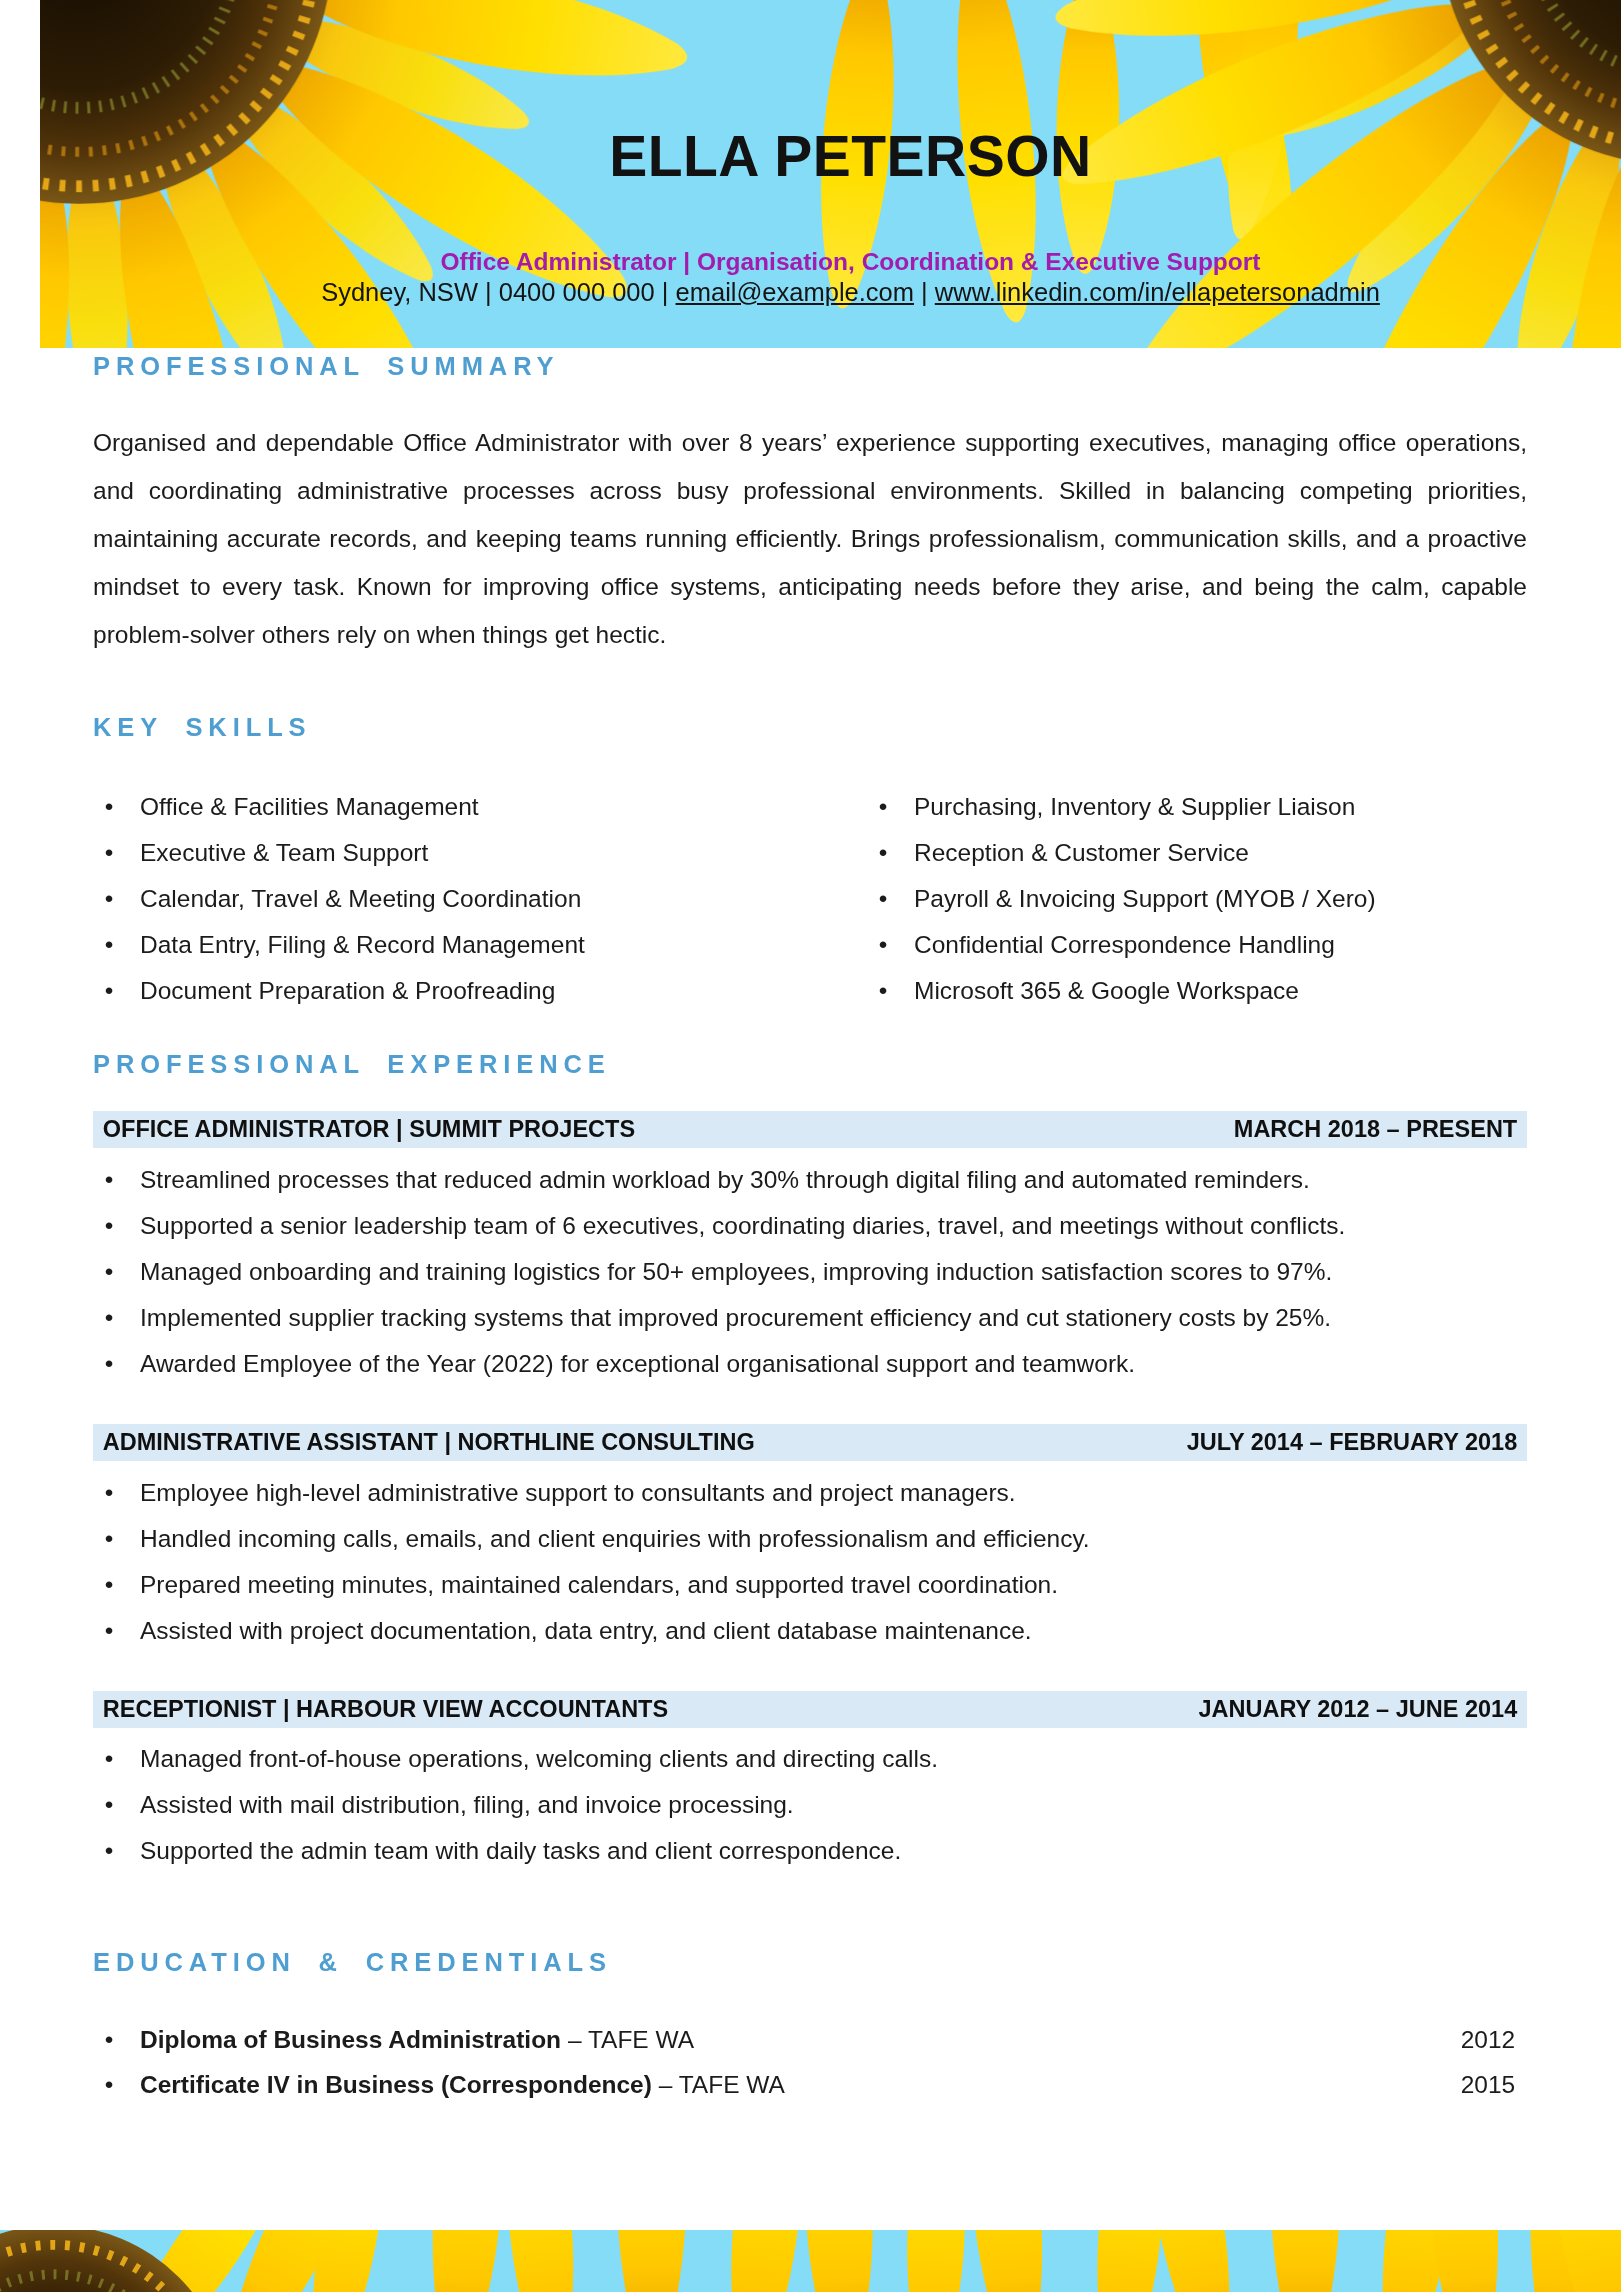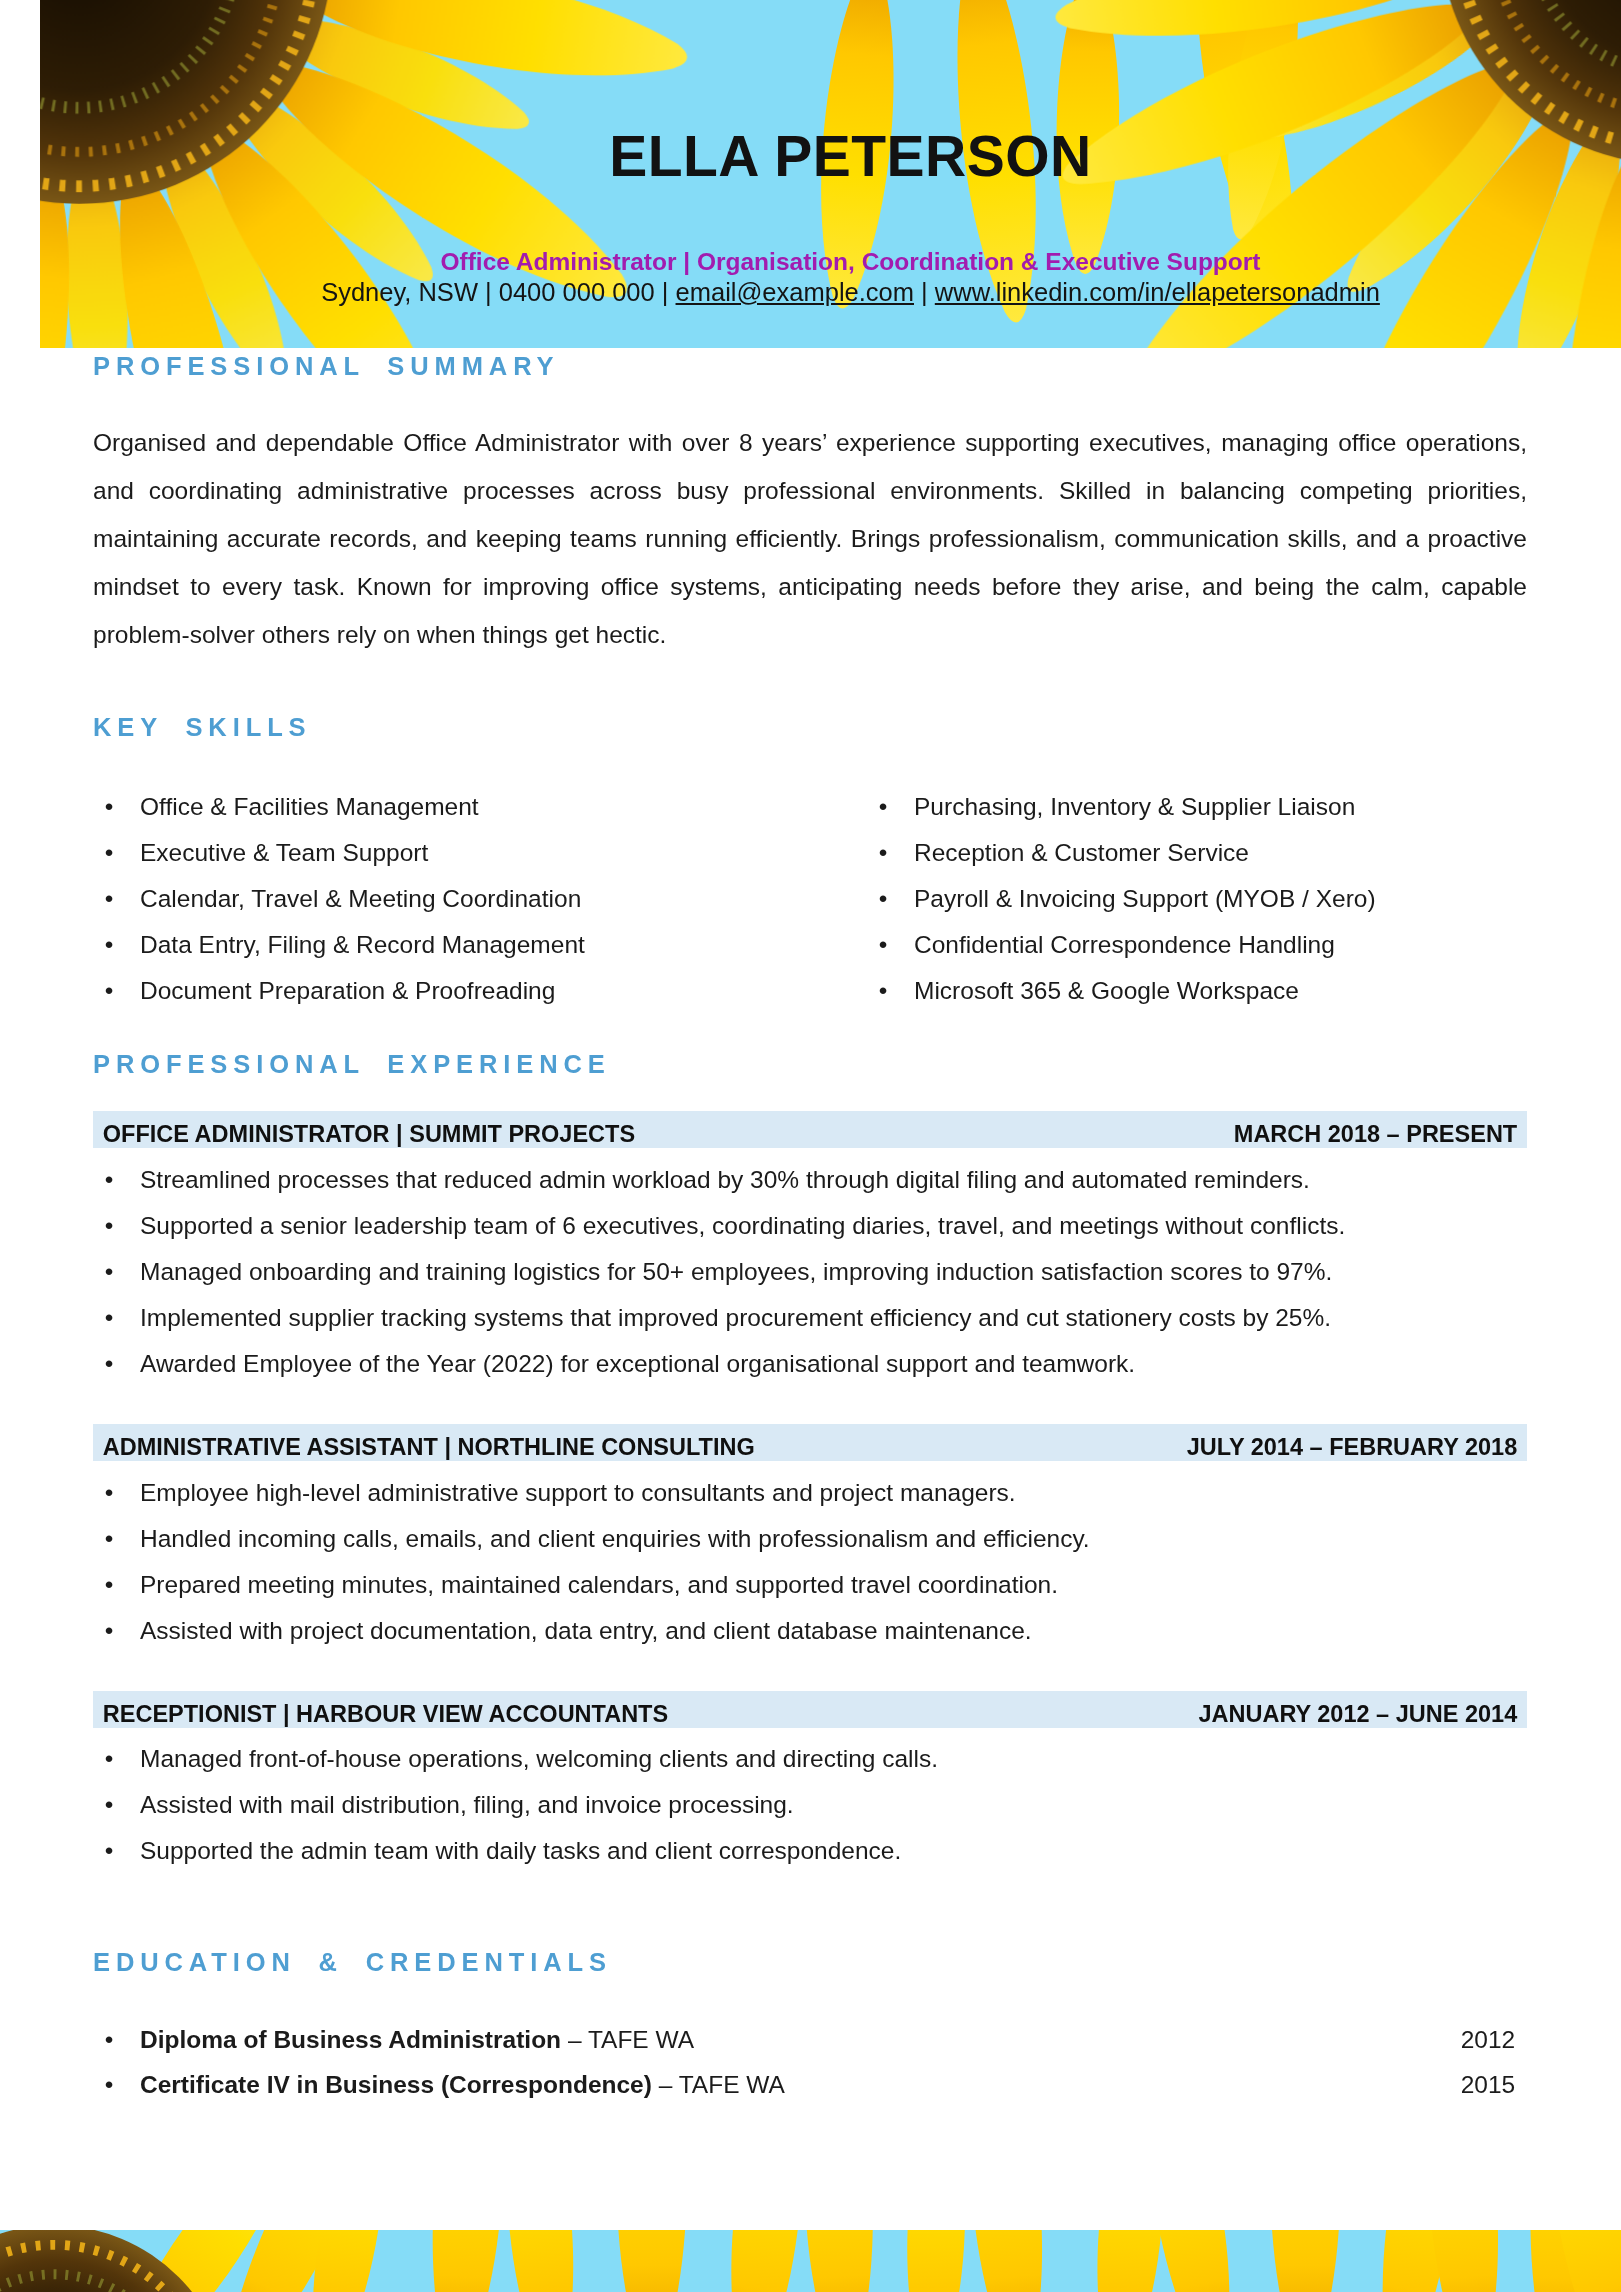--- a/index.html
+++ b/index.html
@@ -46,21 +46,21 @@
   .skills-col.right { flex:1; }
   .skills-col li {
     position:relative; padding-left:47px; font-size:24.5px; height:46px;
     line-height:46px; white-space:nowrap;
   }
   .skills-col li::before { content:"•"; position:absolute; left:11.8px; }
   
   .job { margin-top:37px; }
   .job:first-of-type { margin-top:31px; }
   .job-bar {
-    display:flex; justify-content:space-between; align-items:flex-end;
+    display:flex; justify-content:space-between; align-items:center;
     background:#d9e9f5; height:37px; padding:0 9.8px 0 9.8px;
     font-size:23.5px; font-weight:700; color:#101010;
   }
   .job ul { list-style:none; margin:8.8px 0 0 0; padding:0; }
   .job li {
     position:relative; padding-left:47px; font-size:24.5px;
     height:46px; line-height:46px; white-space:nowrap;
   }
   .job li::before { content:"•"; position:absolute; left:11.8px; }
   

